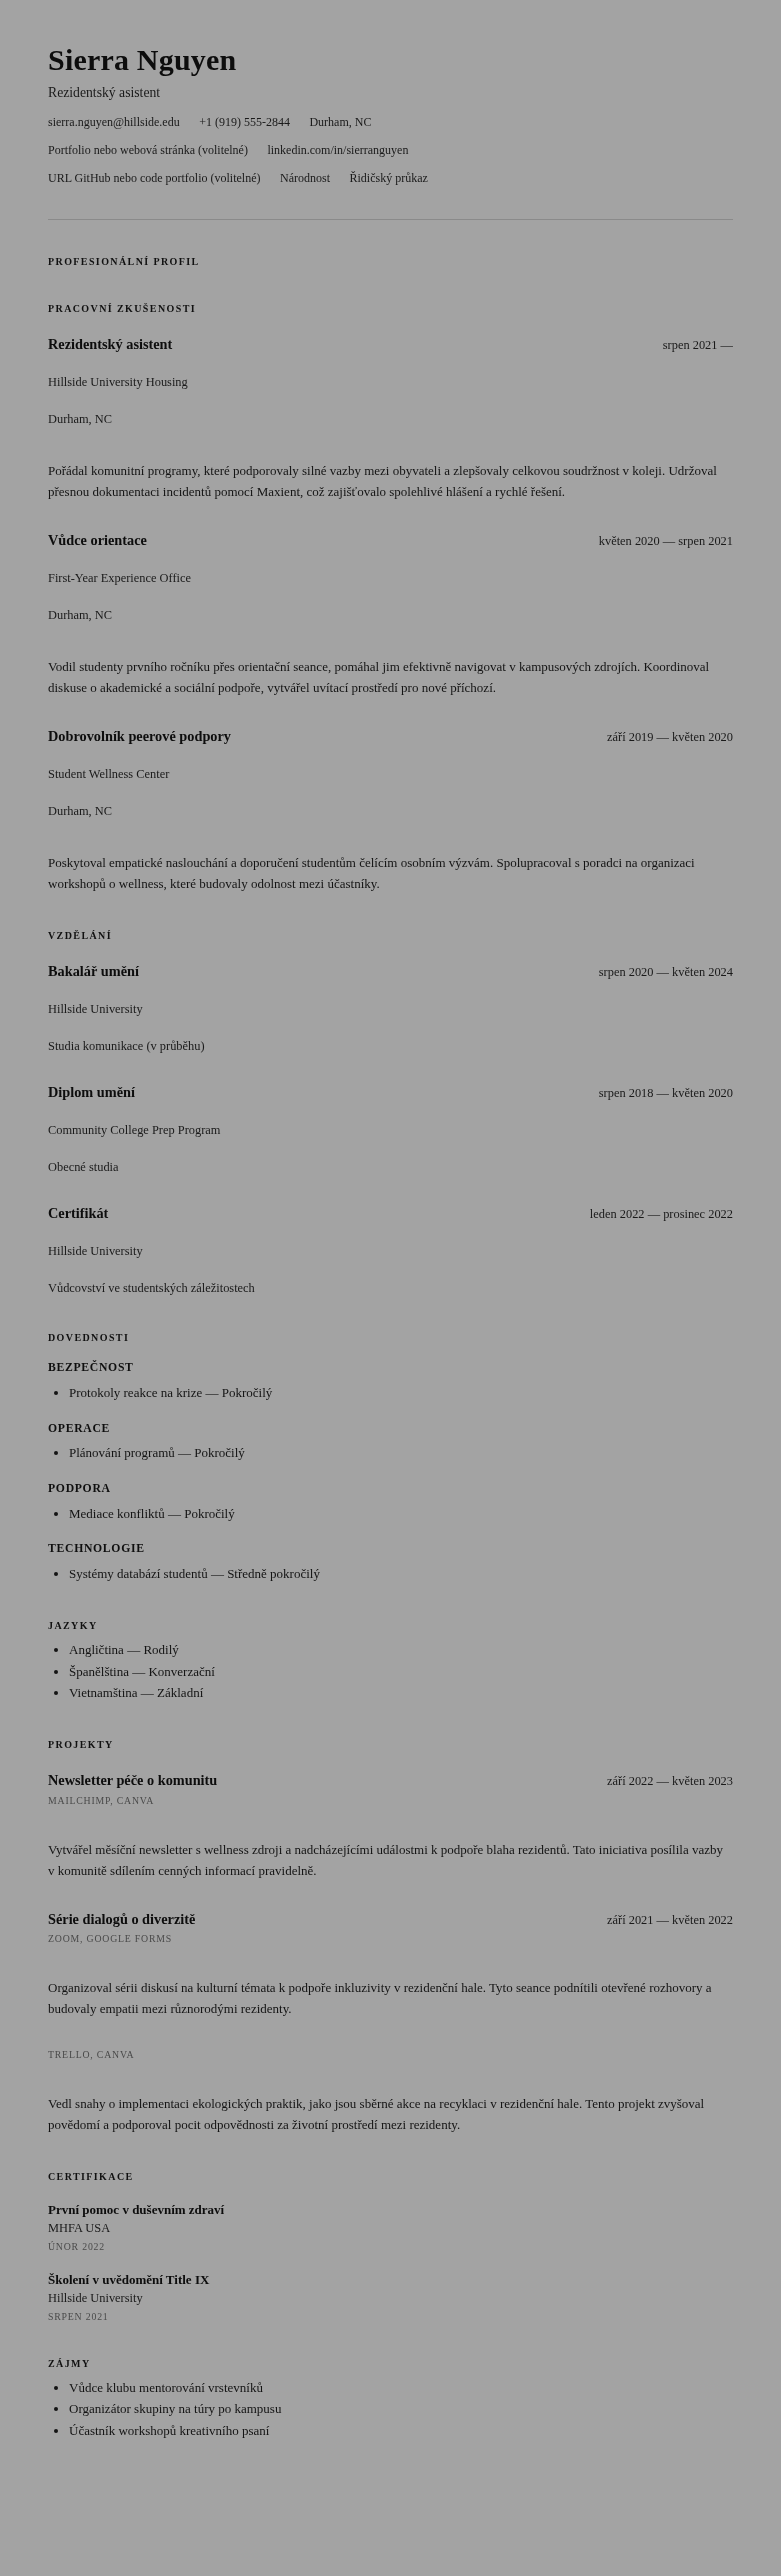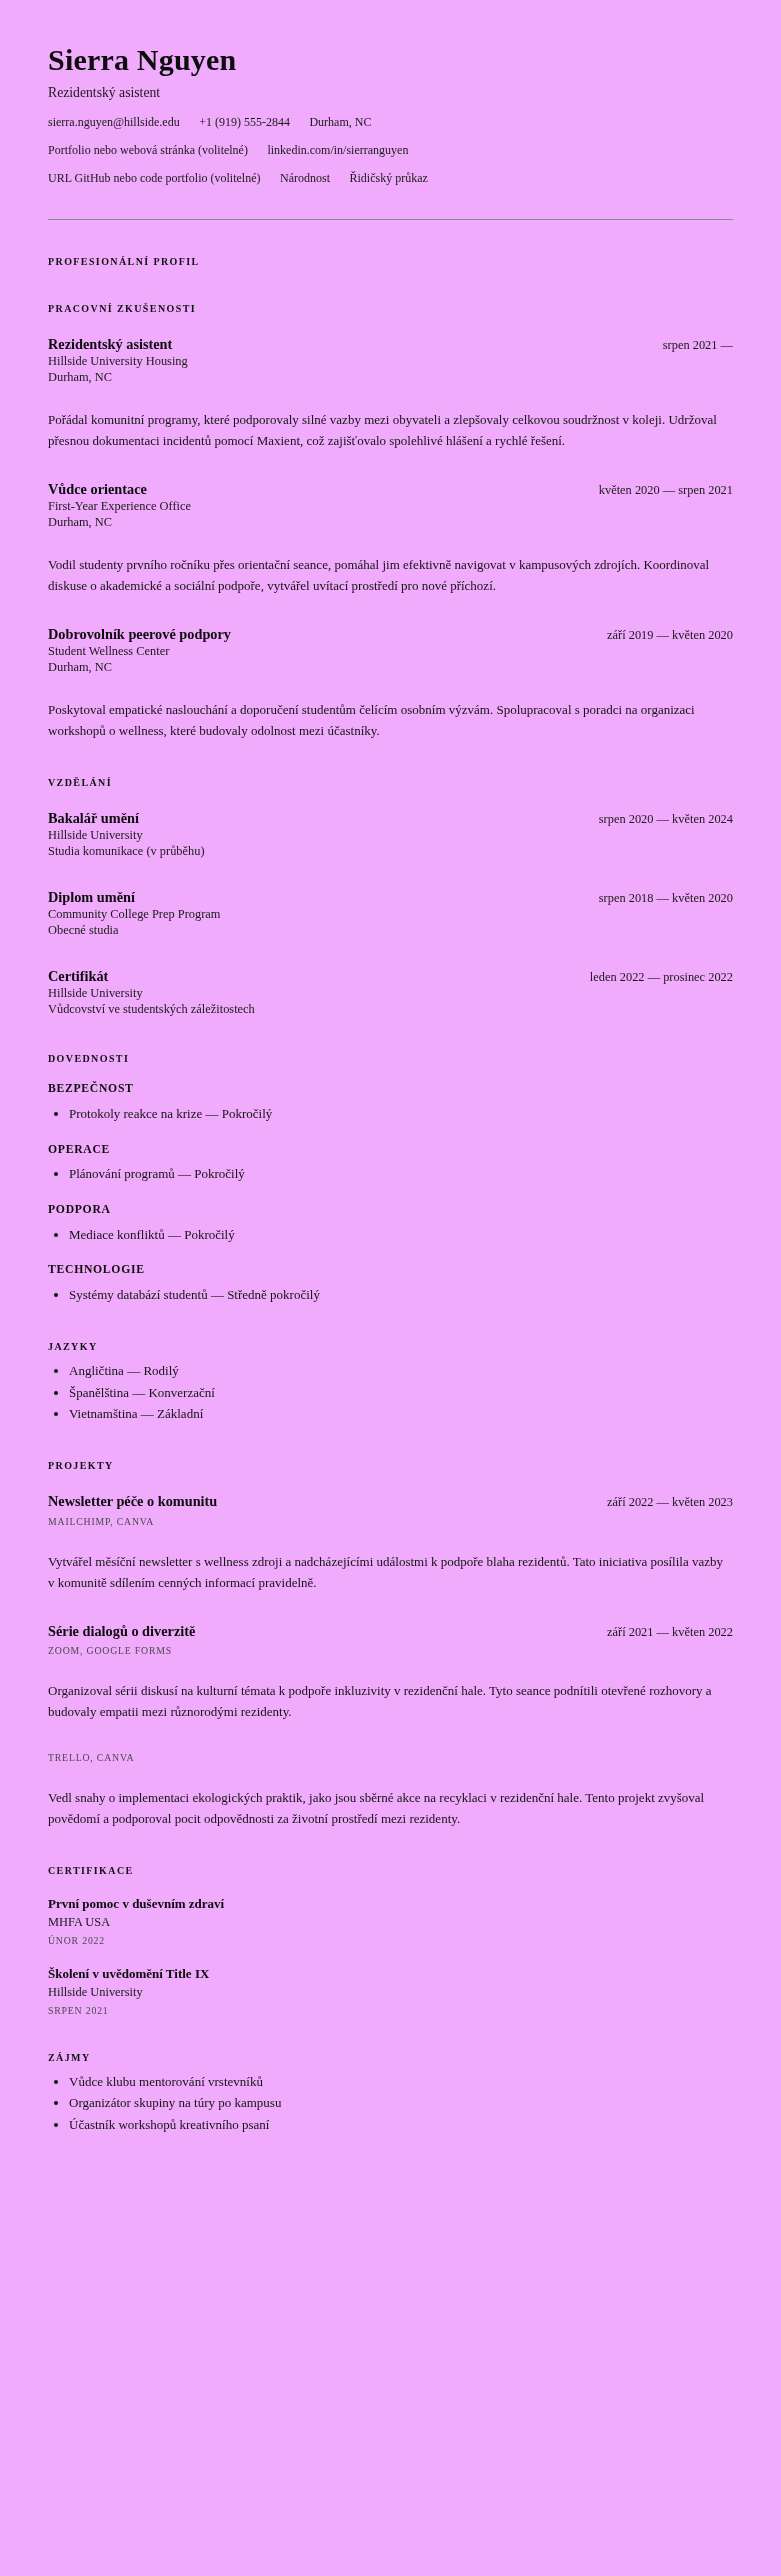--- a/index.html
+++ b/index.html
@@ -5,21 +5,21 @@
   * { margin: 0; padding: 0; box-sizing: border-box; }
   html, body { background: #ffffff; }
   body {
     font-family: "Liberation Serif", "DejaVu Serif", serif;
     color: #141414;
   }
   .page {
     width: 781px;
     min-height: 2576px;
     margin: 0 auto;
-    background: #f0abfc;
+    background: #a3a3a3;
     padding: 43px 48px 59px 48px;
   }
 
   
   .name {
     font-size: 30px;
     font-weight: 700;
     letter-spacing: 0.2px;
     color: #0d0d0d;
   }
@@ -74,27 +74,27 @@
     font-weight: 700;
     color: #0d0d0d;
   }
   .entry-dates {
     font-size: 12.4px;
     white-space: nowrap;
     color: #1a1a1a;
   }
   .entry-sub {
     font-size: 12.4px;
-    margin-top: 1px;
+    margin-top: 22px;
     color: #1a1a1a;
   }
   .entry-desc {
     font-size: 13px;
     line-height: 1.62;
-    margin-top: 24px;
+    margin-top: 33px;
     max-width: 677px;
     color: #141414;
   }
   .entry-tools {
     font-size: 9.8px;
     letter-spacing: 0.8px;
     margin-top: 5.2px;
     color: #4a4a4a;
   }
 

